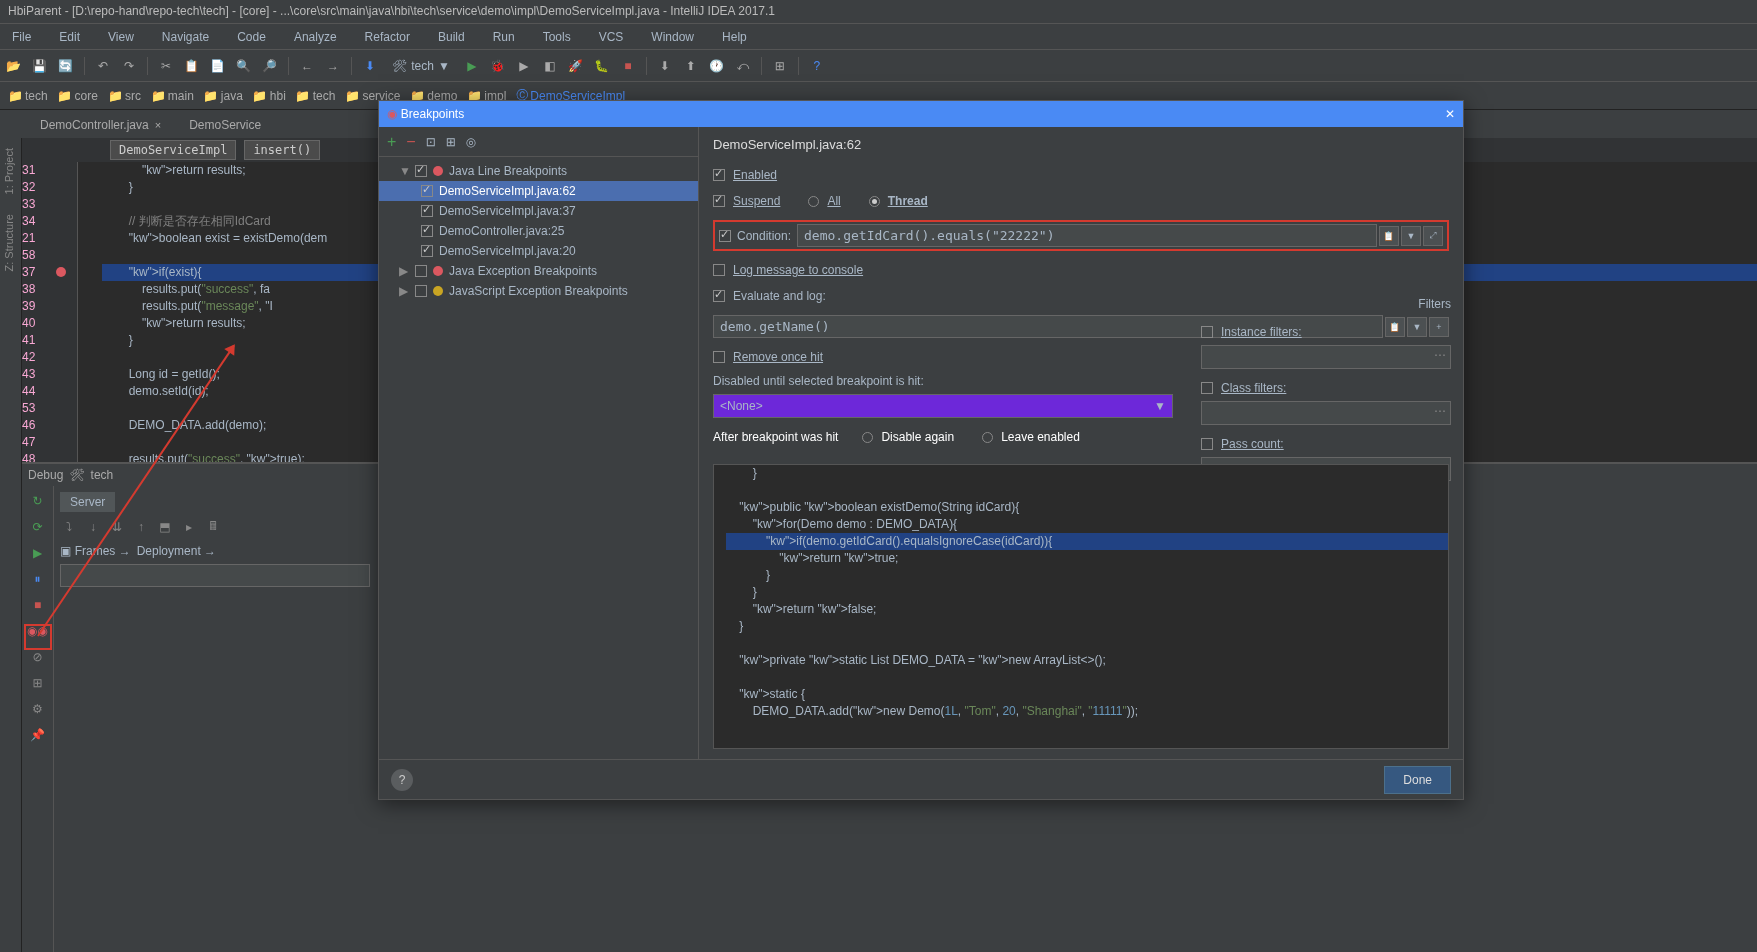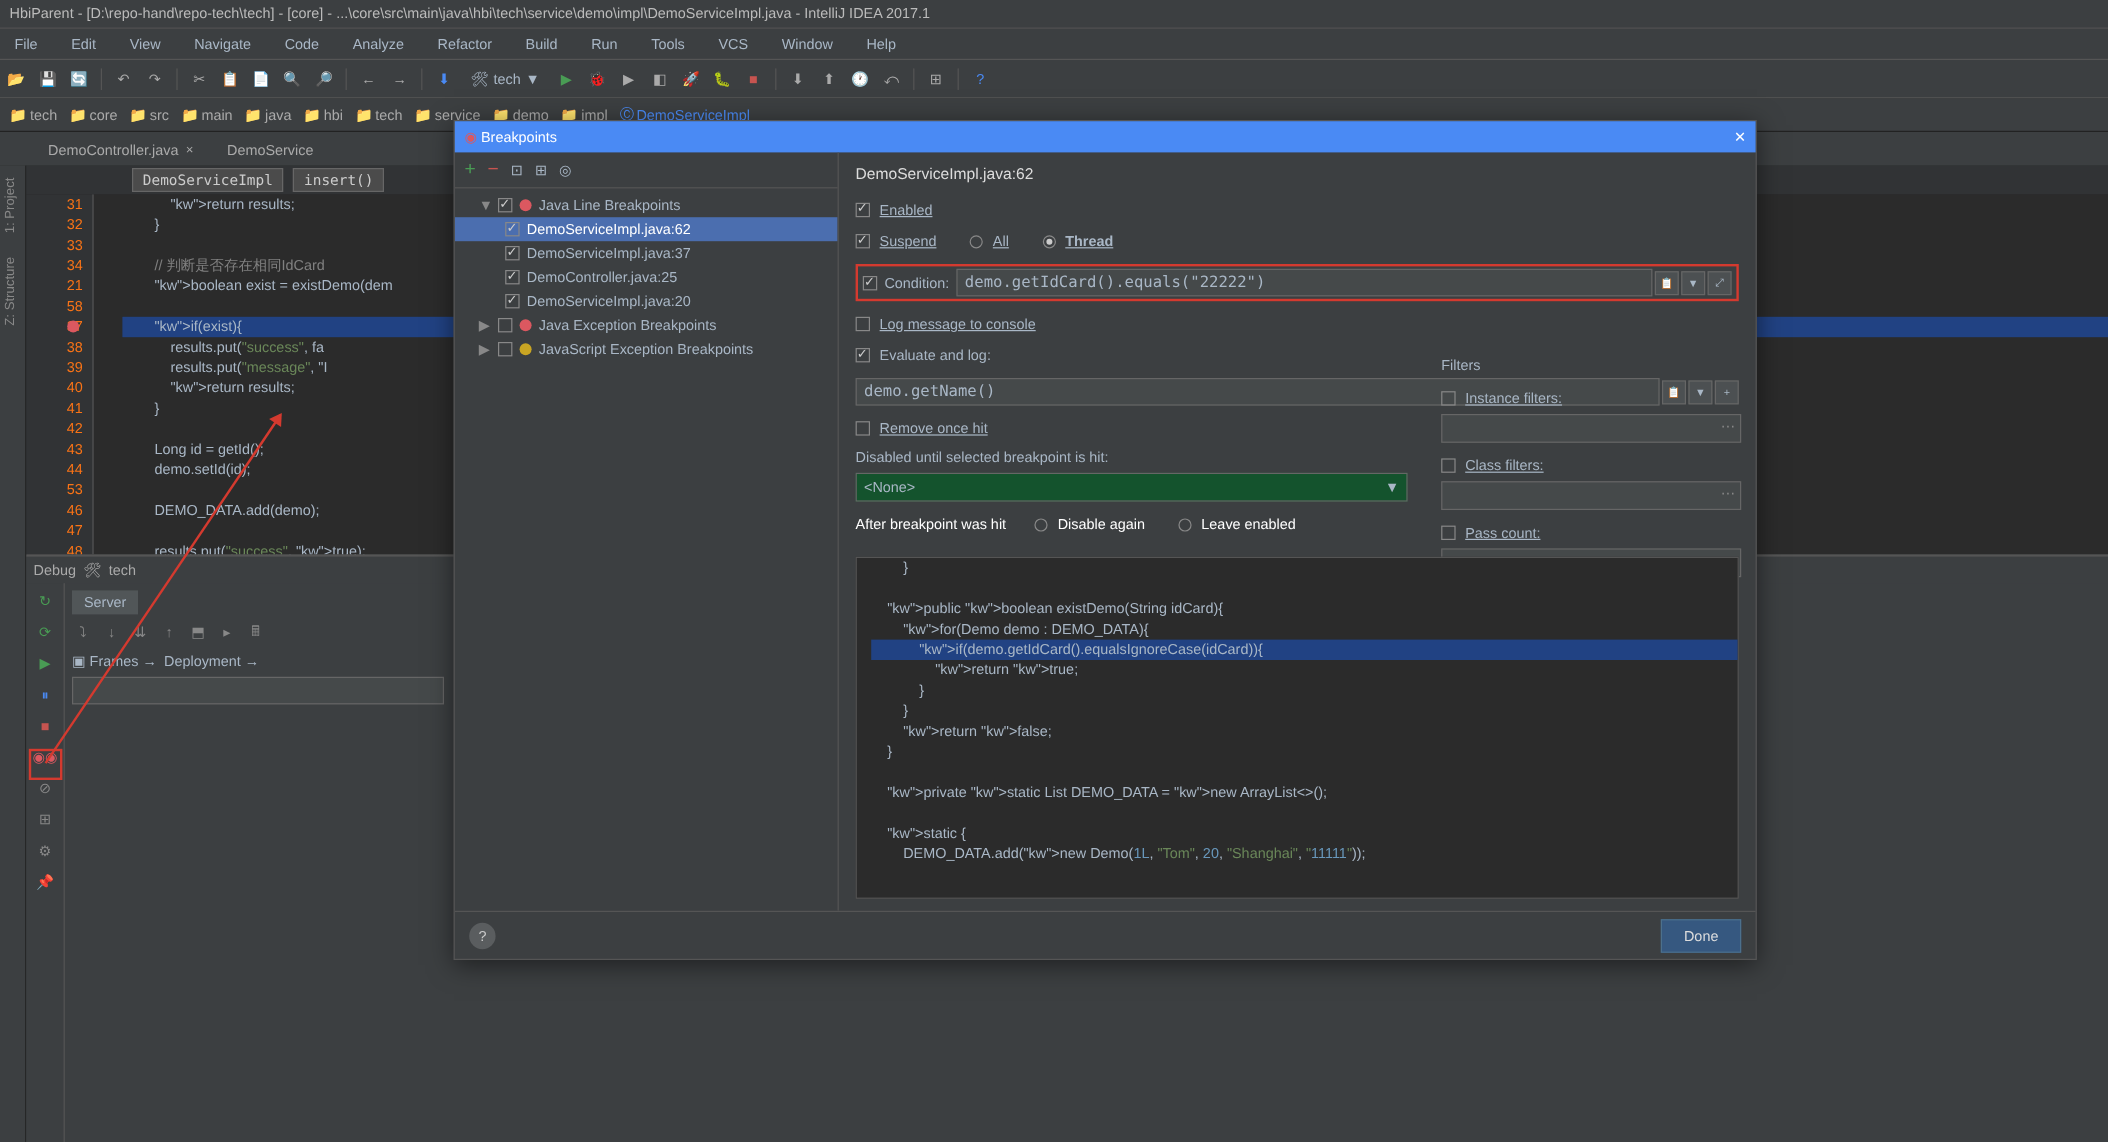--- a/index.html
+++ b/index.html
@@ -22,21 +22,21 @@
 .tab { padding: 6px 14px; color: #aaa; border-top: 2px solid transparent; cursor: pointer; display: flex; align-items: center; gap: 6px; }
 .tab .close { color: #aaa; font-size: 11px; }
 
 .side-bar-left { position: absolute; left: 0; top: 138px; width: 22px; bottom: 0; background: #3c3f41; border-right: 1px solid #222; }
 .side-tab { writing-mode: vertical-lr; transform: rotate(180deg); padding: 10px 3px; color: #888; font-size: 11px; cursor: pointer; display: flex; align-items: center; gap: 4px; }
 
 .breadcrumb { background: #313335; height: 24px; display: flex; align-items: center; padding-left: 88px; gap: 8px; }
 .crumb { background: #4b4b4b; border: 1px solid #666; padding: 2px 8px; font-family: Consolas, monospace; font-size: 12px; color: #ccc; }
 
 .editor-area { position: absolute; left: 22px; top: 162px; right: 0; height: 300px; display: flex; background: #2b2b2b; }
-.gutter { background: #313335; width: 56px; text-align: right; padding-right: 8px; font-family: Consolas, monospace; font-size: 13px; color: #f97316; border-right: 1px solid #555; }
+.gutter { background: #313335; width: 56px; padding-right: 8px; font-family: Consolas, monospace; font-size: 13px; color: #f9a8d4; border-right: 1px solid #555; }
 .gutter-line { height: 17px; line-height: 17px; position: relative; }
 .gutter-line.bp::before { content: ''; width: 10px; height: 10px; background: #db5860; border-radius: 50%; position: absolute; left: 34px; top: 3px; }
 .code-body { flex: 1; font-family: Consolas, monospace; font-size: 13px; position: relative; padding-left: 24px; }
 .code-line { height: 17px; line-height: 17px; white-space: pre; }
 .code-line.hl { background: #214283; }
 .str { color: #6a8759; }
 .com { color: #808080; }
 .num { color: #6897bb; }
 
 .debug-panel { position: absolute; left: 22px; top: 462px; right: 0; bottom: 0; background: #3c3f41; border-top: 2px solid #555; }
@@ -70,22 +70,22 @@
 .bp-right { flex: 1; padding: 10px 14px; position: relative; display: flex; flex-direction: column; }
 .bp-title { color: #ddd; font-size: 13px; margin-bottom: 10px; }
 .row { display: flex; align-items: center; gap: 8px; margin: 6px 0; }
 .radio { width: 11px; height: 11px; border: 1px solid #888; border-radius: 50%; display: inline-block; position: relative; }
 .radio.on::after { content:''; width:5px; height:5px; background:#ccc; border-radius:50%; position:absolute; top:2px; left:2px; }
 .underline { text-decoration: underline; }
 .cond-row { border: 2px solid #d43a2f; padding: 2px 4px; display: flex; align-items: center; gap: 6px; position: relative; }
 .field-input { flex: 1; background: #45494a; border: 1px solid #666; padding: 3px 6px; font-family: Consolas, monospace; color: #a9b7c6; font-size: 13px; }
 .field-box { display: flex; align-items: center; flex: 1; }
 .field-btn { width: 20px; height: 20px; background: #4c5052; border: 1px solid #666; margin-left: 2px; display: flex; align-items: center; justify-content: center; cursor: pointer; font-size: 9px; }
-.select-box { background: #14532d; border: 1px solid #666; padding: 4px 6px; display: flex; justify-content: space-between; align-items: center; width: 460px; }
-.filters-col { position: absolute; top: 170px; right: 12px; width: 250px; }
+.select-box { background: #6d28d9; border: 1px solid #666; padding: 4px 6px; display: flex; justify-content: space-between; align-items: center; width: 460px; }
+.filters-col { position: absolute; top: 170px; right: 12px; width: 250px; text-align: right; }
 .filters-col .filter-box { background: #45494a; border: 1px solid #666; height: 24px; margin: 4px 0 12px; position: relative; }
 .filters-col .filter-box::after { content: '⋯'; position: absolute; right: 4px; top: 2px; color: #888; }
 
 .code-preview { margin-top: 14px; flex: 1; display: flex; background: #2b2b2b; border: 1px solid #555; position: relative; }
 .code-preview .gutter { width: 42px; }
 .dialog-footer { height: 40px; display: flex; align-items: center; justify-content: space-between; padding: 0 12px; border-top: 1px solid #555; }
 .done-btn { background: #365880; border: 1px solid #4c708c; padding: 6px 18px; color: #ddd; cursor: pointer; }
 
 .green-bar { position: absolute; left: 0; top: 0; width: 4px; height: 100%; background: #499c54; }
 

